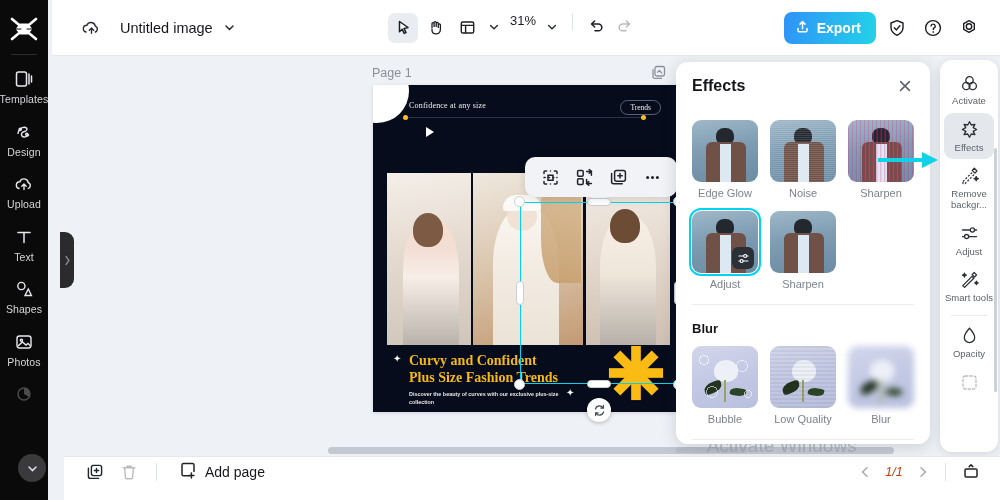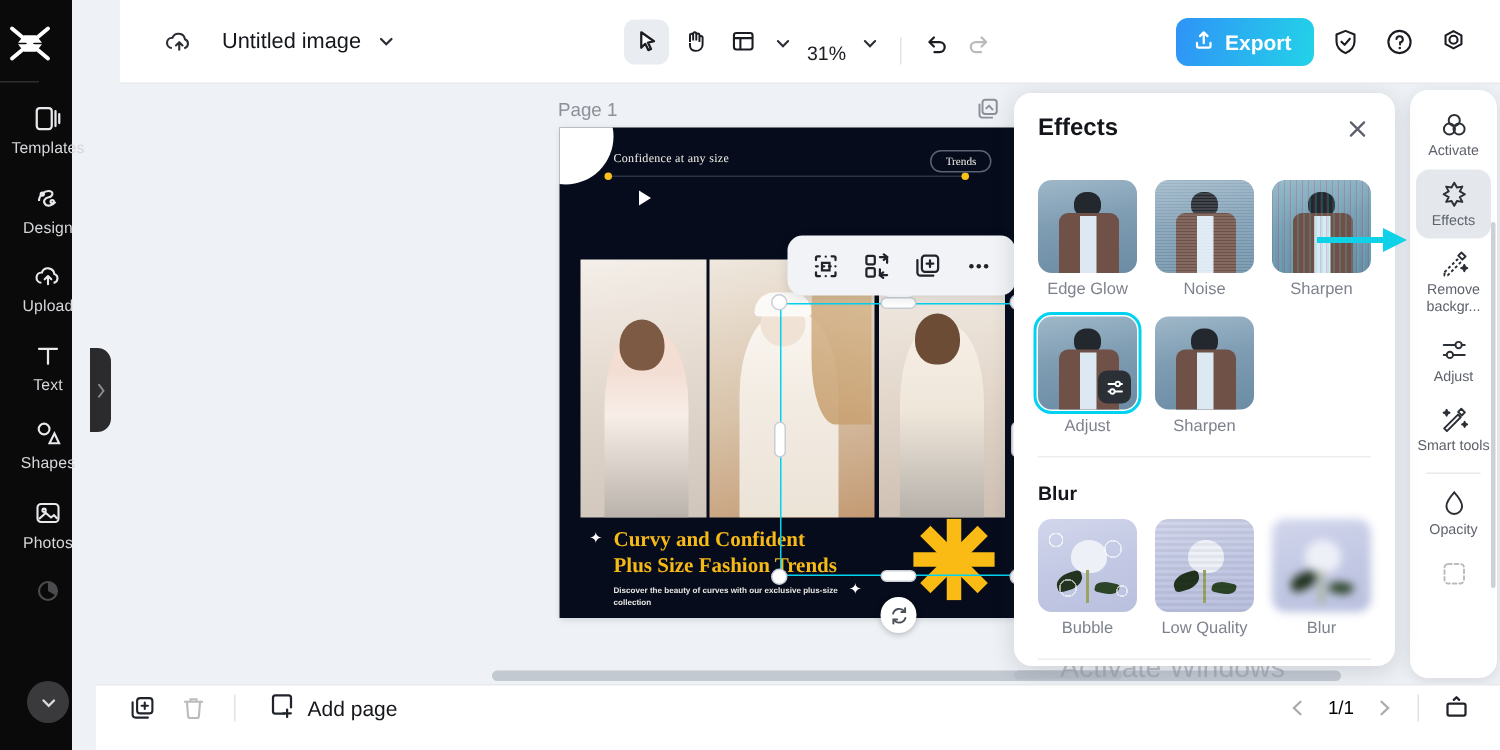--- a/index.html
+++ b/index.html
@@ -8,21 +8,21 @@
     font-family: "Liberation Sans", sans-serif;
     overflow: hidden;
     background: #eef1f5;
   }
   #app { position: relative; width: 1000px; height: 500px; }
 
   
   #left-rail {
     position: absolute; left: 0; top: 0; width: 48px; height: 500px;
     background: #0a0a0b; color: #f2f2f3;
-    display: flex; flex-direction: column; align-items: flex-start;
+    display: flex; flex-direction: column; align-items: center;
     padding-top: 10px; z-index: 40;
   }
   #brand-logo { width: 40px; height: 38px; display: flex; align-items: center; justify-content: center; }
   .rail-divider { width: 26px; height: 1px; background: #2e2e30; margin: 6px 0 4px; }
   .rail-item {
     width: 64px; padding: 9px 0 7px; display: flex; flex-direction: column;
     align-items: center; gap: 4px; cursor: pointer;
   }
   .rail-item .ri-ico { width: 22px; height: 22px; display: flex; align-items: center; justify-content: center; }
   .rail-item .ri-lbl { font-size: 10.5px; color: #d6d7da; letter-spacing: .1px; line-height: 1; }
@@ -33,29 +33,29 @@
     cursor: pointer;
   }
   #panel-collapse-handle {
     position: absolute; left: 60px; top: 232px; width: 14px; height: 56px;
     background: #2b2b2d; border-radius: 0 9px 9px 0; z-index: 41;
     display: flex; align-items: center; justify-content: center;
   }
 
   
   #topbar {
-    position: absolute; left: 80px; top: 0; right: 0; height: 56px;
+    position: absolute; left: 52px; top: 0; right: 0; height: 56px;
     background: #ffffff; border-bottom: 1px solid #e6e8ec;
     display: flex; align-items: center; z-index: 30;
   }
   #cloud-icon { margin-left: 28px; width: 22px; height: 22px; display:flex; align-items:center; justify-content:center; }
   #doc-title { margin-left: 18px; font-size: 14.5px; color: #15171c; font-weight: 500; }
   #doc-title-caret { margin-left: 10px; display: flex; align-items: center; cursor: pointer; }
 
-  #tool-cluster { position: absolute; left: 336px; display: flex; align-items: flex-end; gap: 2px; }
+  #tool-cluster { position: absolute; left: 336px; display: flex; align-items: flex-start; gap: 2px; }
   .tool-btn {
     width: 30px; height: 30px; border-radius: 7px; display: flex;
     align-items: center; justify-content: center; cursor: pointer;
   }
   .tool-btn.active { background: #e9edf2; }
   .caret-btn { width: 20px; height: 28px; display: flex; align-items: center; justify-content: center; cursor: pointer; }
   #zoom-value { font-size: 13px; color: #1b1d22; width: 34px; text-align: center; font-weight: 500; }
   .vsep { width: 1px; height: 18px; background: #dfe2e7; margin: 0 8px; }
   #undo-btn, #redo-btn { width: 26px; height: 26px; display:flex; align-items:center; justify-content:center; cursor: pointer; }
   #redo-btn { opacity: .3; }
@@ -208,21 +208,21 @@
     background:#fff; border-top:1px solid #e6e8ec;
     display:flex; align-items:flex-start; z-index:30;
   }
   #bb-left { display:flex; align-items:center; gap:4px; margin-left:16px; }
   .bb-btn { width:30px; height:30px; display:flex; align-items:center; justify-content:center; border-radius:6px; cursor:pointer; }
   .bb-btn.disabled { opacity:.3; }
   #add-page-btn { display:flex; align-items:center; gap:8px; margin-left:10px; cursor:pointer; }
   #add-page-label { font-size:14px; color:#15171c; font-weight:500; }
   #bb-right { position:absolute; right:14px; display:flex; align-items:center; gap:2px; }
   .pg-nav { width:24px; height:24px; display:flex; align-items:center; justify-content:center; cursor:pointer; opacity:.38; }
-  #page-counter { font-size:12.5px; color:#000000; width:30px; text-align:center; }
+  #page-counter { font-size:12.5px; color:#c2410c; width:30px; text-align:center;font-style:italic; }
 
   
   #watermark { position:absolute; right:96px; bottom:28px; text-align:left; z-index:18; pointer-events:none; }
   #wm-title { font-size:19px; color:#9aa0a8; opacity:.62; line-height:1.25; }
   #wm-sub { font-size:12.5px; color:#9aa0a8; opacity:.62; }
 </style>
 </head>
 <body>
 
 <div id="app">

